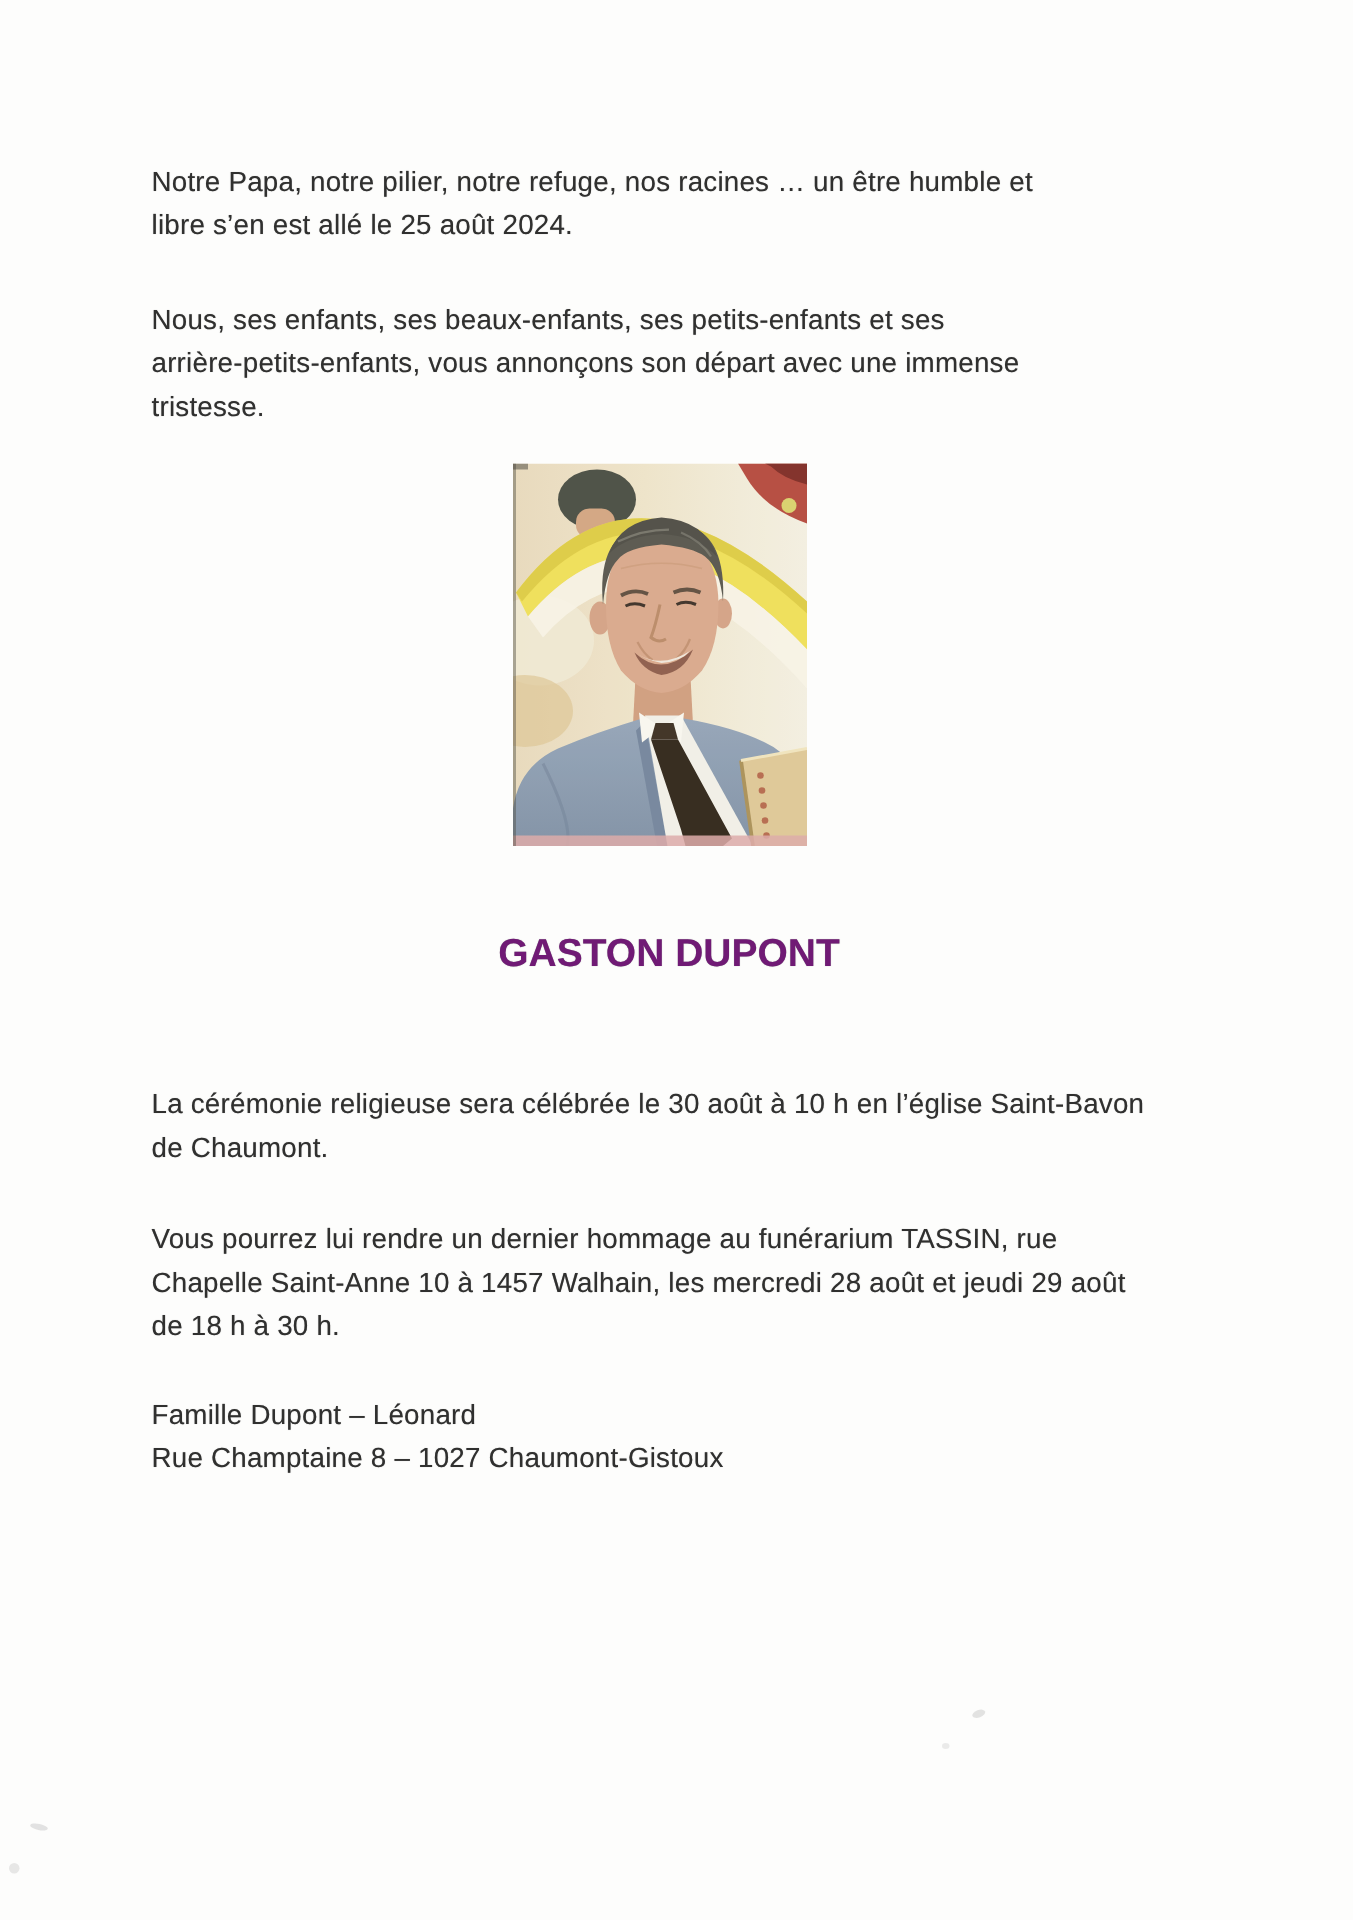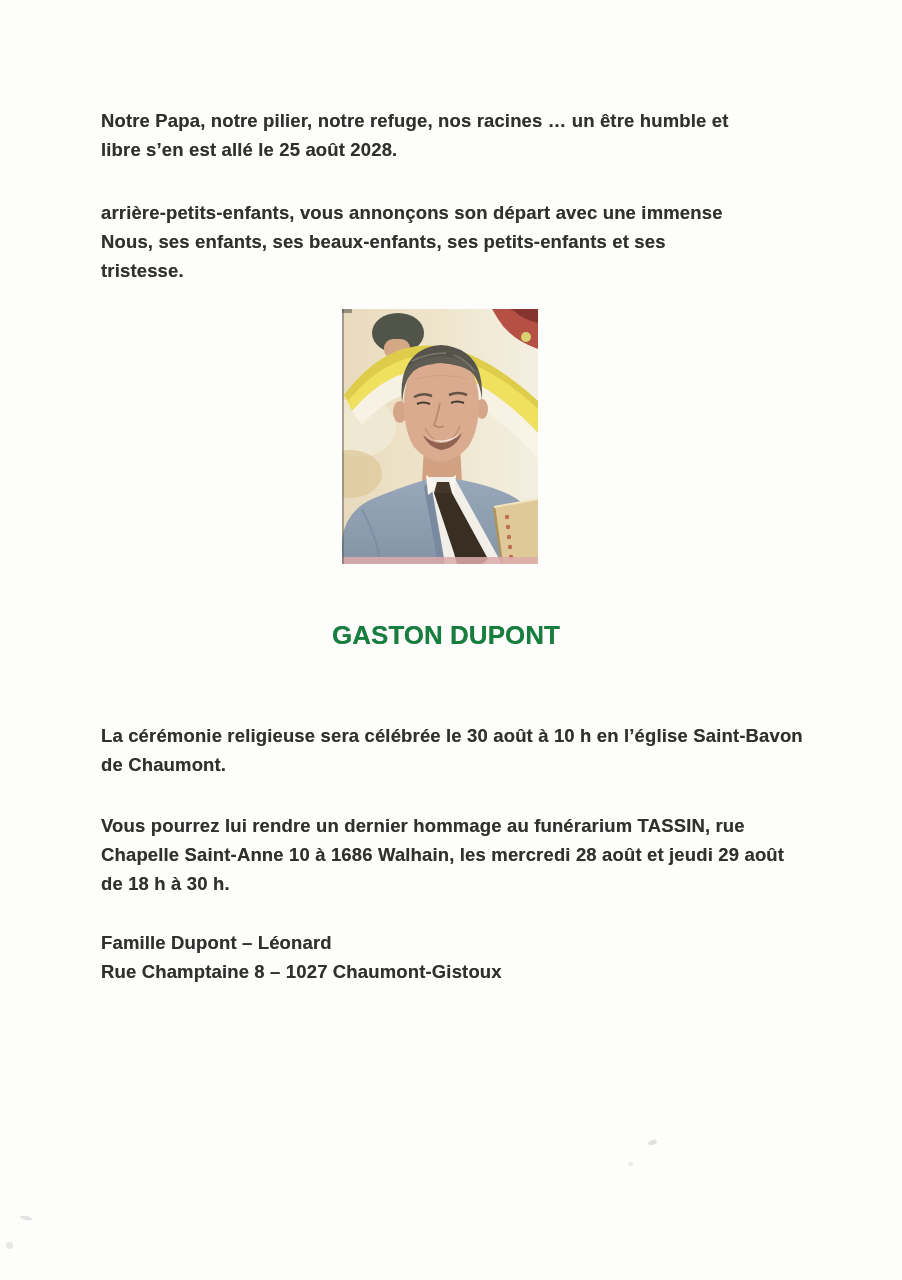--- a/index.html
+++ b/index.html
@@ -15,28 +15,28 @@
   }
   .para {
     position: absolute;
     left: 101px;
     margin: 0;
     font-size: 18.5px;
     line-height: 29px;
     letter-spacing: 0.15px;
     text-shadow: 0 0 0.5px rgba(45,45,45,0.5);
   }
-  .line { display: block; white-space: pre; font-weight: bold; }
+  .line { display: block; white-space: pre; }
   .heading {
     position: absolute;
     left: 101px;
     width: 690px;
     text-align: center;
     font-weight: bold;
-    color: #15803d;
+    color: #701a75;
     text-shadow: 0 0 0.5px rgba(45,45,50,0.55);
   }
   .heading .hline { display: block; font-size: 26px; line-height: 33px; white-space: pre; }
   .photo {
     position: absolute;
     left: 342px;
     top: 309px;
     width: 196px;
     height: 255px;
   }
@@ -47,26 +47,26 @@
   .speck-3 { left: 6px; top: 1242px; width: 7px; height: 7px; background: #cdcdcd; opacity: .45; }
   .speck-4 { left: 628px; top: 1162px; width: 5px; height: 4px; background: #cccccc; opacity: .4; }
 </style>
 </head>
 <body>
 
 <div class="page">
 
   <p class="para" style="top:106px">
     <span class="line">Notre Papa, notre pilier, notre refuge, nos racines … un être humble et</span>
-    <span class="line">libre s’en est allé le 25 août 2028.</span>
+    <span class="line">libre s’en est allé le 25 août 2024.</span>
   </p>
 
   <p class="para" style="top:198px">
+    <span class="line">Nous, ses enfants, ses beaux-enfants, ses petits-enfants et ses</span>
     <span class="line">arrière-petits-enfants, vous annonçons son départ avec une immense</span>
-    <span class="line">Nous, ses enfants, ses beaux-enfants, ses petits-enfants et ses</span>
     <span class="line">tristesse.</span>
   </p>
 
   <div class="photo">
     <svg viewBox="0 0 196 255" preserveAspectRatio="none">
       <defs>
         <linearGradient id="bgGrad" x1="0" y1="0" x2="1" y2="0">
           <stop offset="0" stop-color="#e7d9ba"></stop>
           <stop offset="0.45" stop-color="#eee3c8"></stop>
           <stop offset="1" stop-color="#f3efe0"></stop>
@@ -168,21 +168,21 @@
     <span class="hline">GASTON DUPONT</span>
   </div>
 
   <p class="para" style="top:721px">
     <span class="line">La cérémonie religieuse sera célébrée le 30 août à 10 h en l’église Saint-Bavon</span>
     <span class="line">de Chaumont.</span>
   </p>
 
   <p class="para" style="top:811px">
     <span class="line">Vous pourrez lui rendre un dernier hommage au funérarium TASSIN, rue</span>
-    <span class="line">Chapelle Saint-Anne 10 à 1686 Walhain, les mercredi 28 août et jeudi 29 août</span>
+    <span class="line">Chapelle Saint-Anne 10 à 1457 Walhain, les mercredi 28 août et jeudi 29 août</span>
     <span class="line">de 18 h à 30 h.</span>
   </p>
 
   <p class="para" style="top:928px">
     <span class="line">Famille Dupont – Léonard</span>
     <span class="line">Rue Champtaine 8 – 1027 Chaumont-Gistoux</span>
   </p>
 
   <div class="speck speck-1"></div>
   <div class="speck speck-2"></div>

